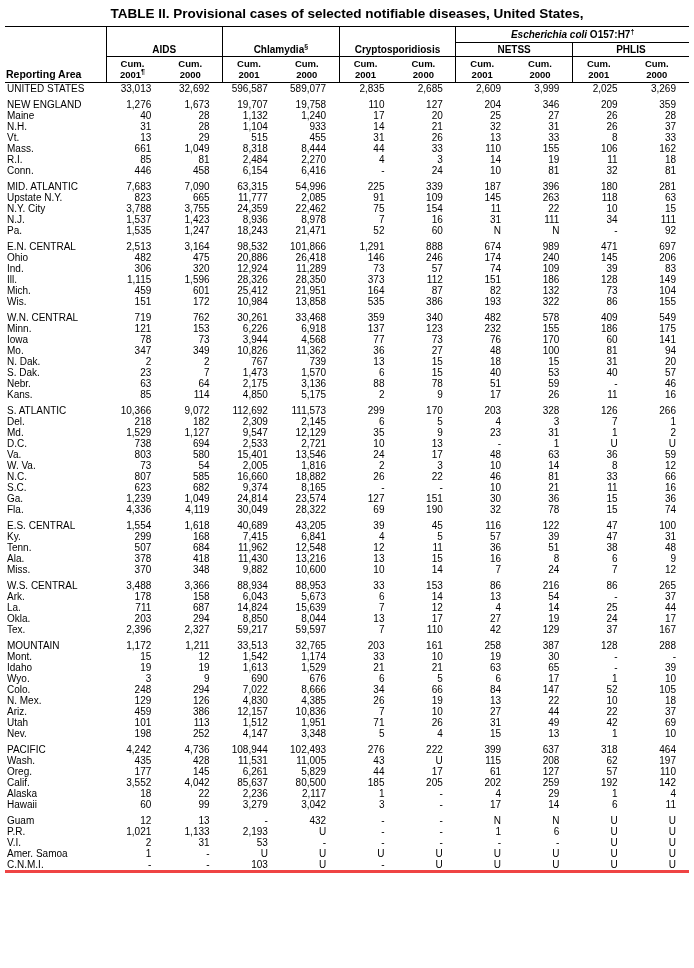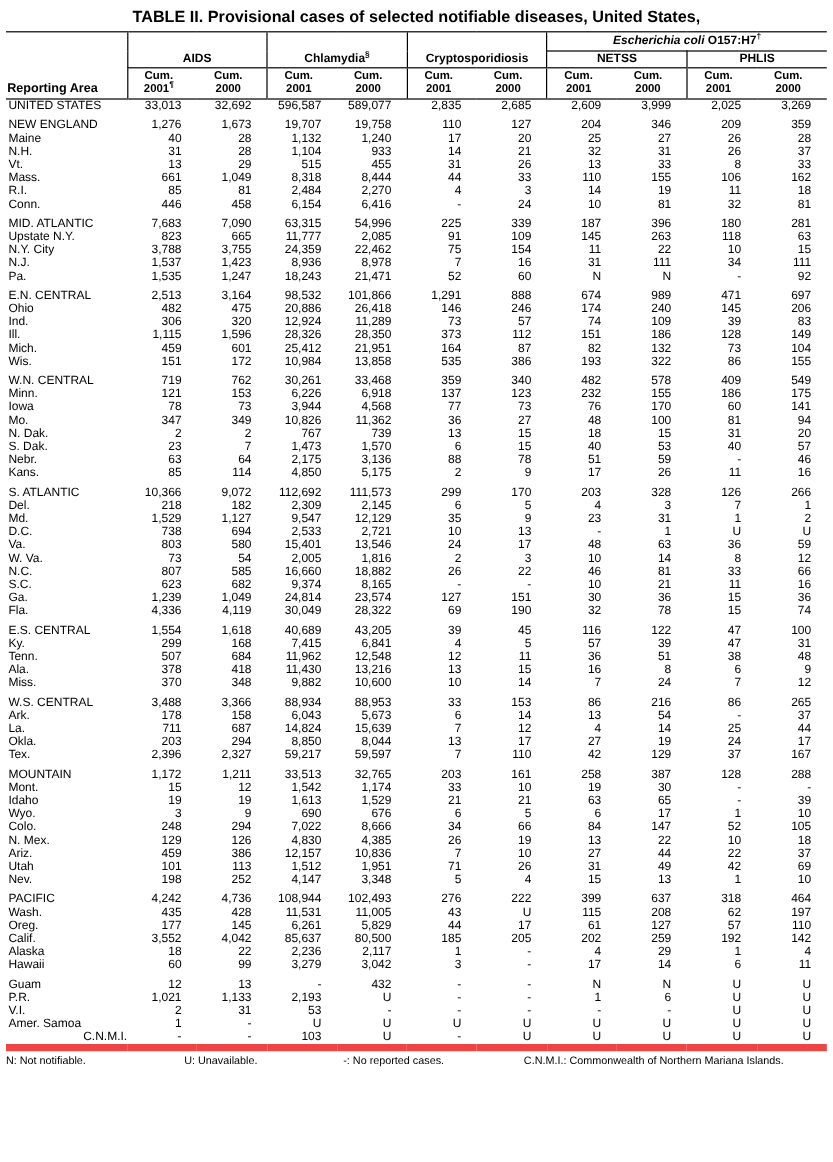--- a/index.html
+++ b/index.html
@@ -19,21 +19,21 @@
   .th-area{text-align:left;vertical-align:bottom;padding:0 0 2px 1px;font-size:10.5px;margin-top:20px;}
   .th-ecoli{font-size:10px;line-height:15px;vertical-align:middle;text-align:center;}
   .th-group{vertical-align:bottom;text-align:center;line-height:13px;padding-bottom:0;}
   .th-col{text-align:center;padding:2px 6px 2px 0;vertical-align:bottom;}
   .th-col div{line-height:10.5px;font-size:9.5px;}
   sup{font-size:7px;line-height:0;}
   tbody td{font-size:10px;line-height:11px;padding:0;white-space:nowrap;overflow:hidden;}
   td.area{text-align:left;padding-left:2px;}
   td.val{text-align:right;padding-right:13px;}
   tr.spacer td{height:5px;line-height:5px;font-size:5px;}
-  tbody tr:last-child td{border-bottom:6px solid #ef4444;text-align:right;}
+  tbody tr:last-child td{border-bottom:3px solid #ef4444;}
   .footnotes{margin-top:3px;font-size:9px;line-height:10.5px;}
   .legend{margin-bottom:2px;white-space:nowrap;}
   .legend span{display:inline-block;}
   .lg1{width:146px;}.lg2{width:130px;}.lg3{width:148px;}
   .fn{padding-left:8px;text-indent:-8px;margin-top:1px;}
   i{font-style:italic;}
 </style>
 </head>
 <body>
 
@@ -1002,21 +1002,15 @@
           <td class="val">U</td>
           <td class="val">U</td>
           <td class="val">U</td>
           <td class="val">U</td>
           <td class="val">U</td>
         </tr>
       </tbody>
   </table>
 
   <div class="footnotes">
-    <div class="legend">
-      <span class="lg1">N: Not notifiable.</span>
-      <span class="lg2">U: Unavailable.</span>
-      <span class="lg3">-: No reported cases.</span>
-      <span class="lg4">C.N.M.I.: Commonwealth of Northern Mariana Islands.</span>
-    </div>
   </div>
 
 </div>
 
 </body></html>

